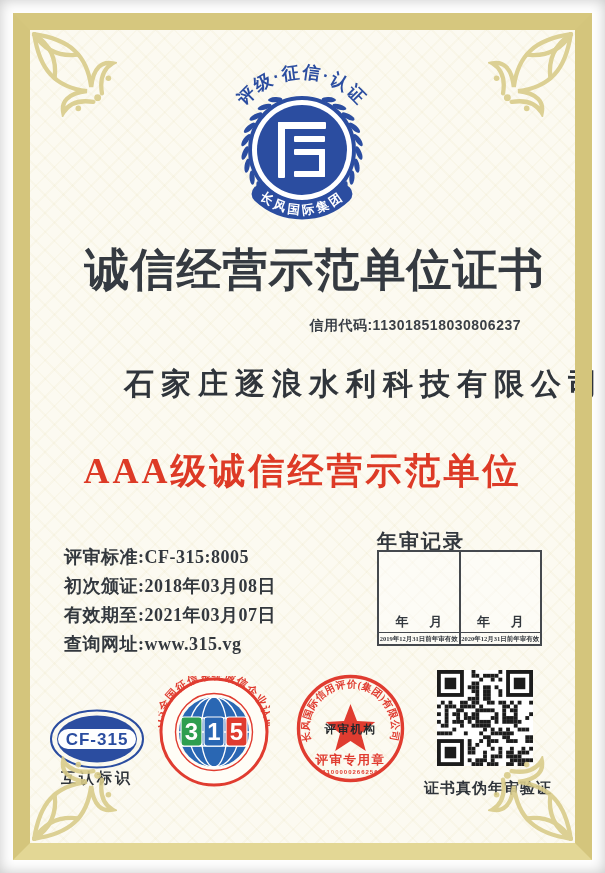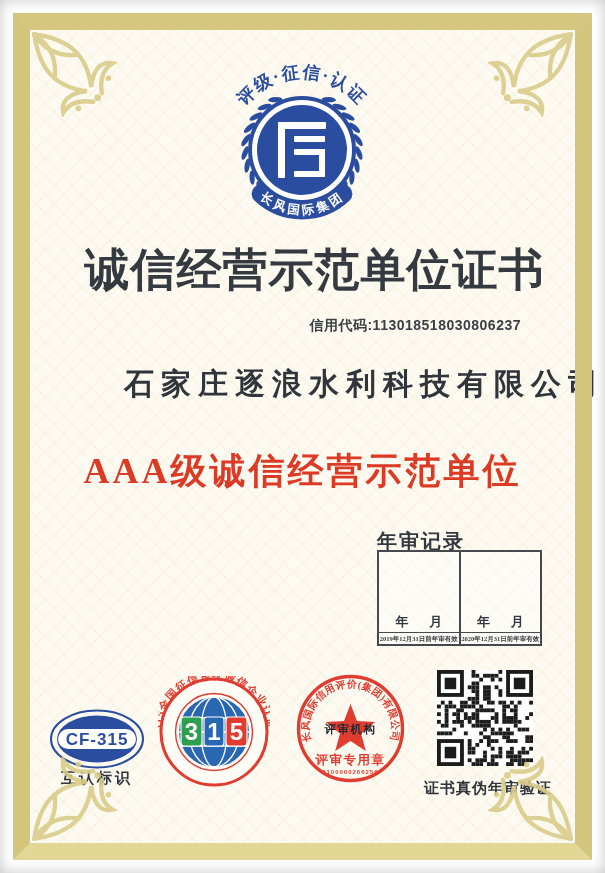--- a/index.html
+++ b/index.html
@@ -161,20 +161,26 @@
     <text font-family="Liberation Sans, sans-serif" font-size="12.5" font-weight="bold" fill="#ffffff" letter-spacing="2" dy="4">
       <textPath href="#arcRibbon" startOffset="50%" text-anchor="middle">长风国际集团</textPath>
     </text>
   </svg>
 
   <div class="layer title">诚信经营示范单位证书</div>
   <div class="layer credit">信用代码:113018518030806237</div>
   <div class="layer company">石家庄逐浪水利科技有限公司</div>
   <div class="layer award">AAA级诚信经营示范单位</div>
 
+  <div class="layer details">
+    <div>评审标准:CF-315:8005</div>
+    <div>初次颁证:2018年03月08日</div>
+    <div>有效期至:2021年03月07日</div>
+    <div>查询网址:www.315.vg</div>
+  </div>
 
   <div class="layer annual-heading">年审记录</div>
   <div class="layer annual-box">
     <div class="annual-cell">
       <div class="ym">
         <span>年</span>
         <span>月</span>
       </div>
       <div class="note">2019年12月31日前年审有效</div>
     </div>

